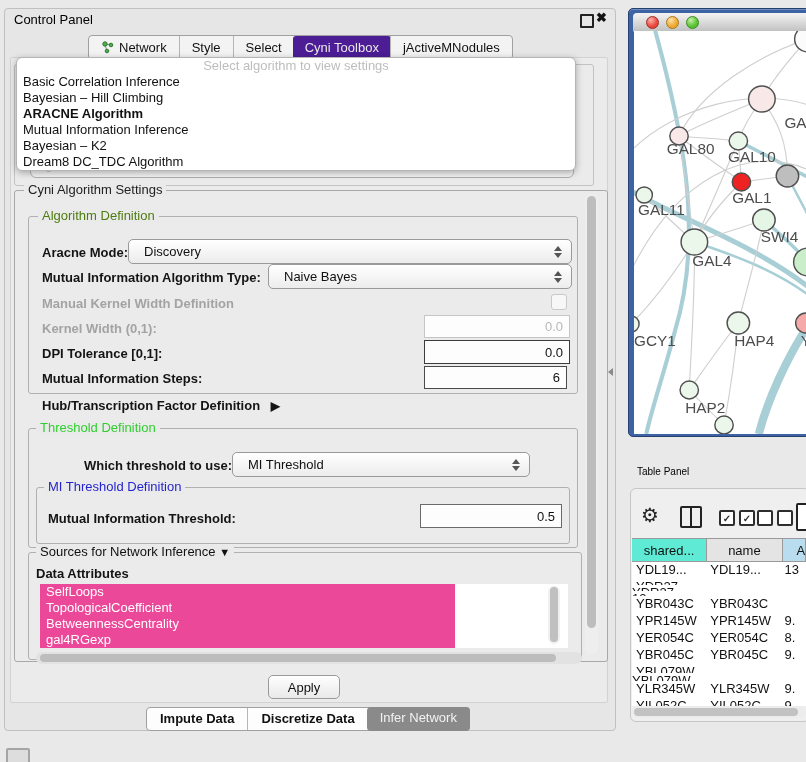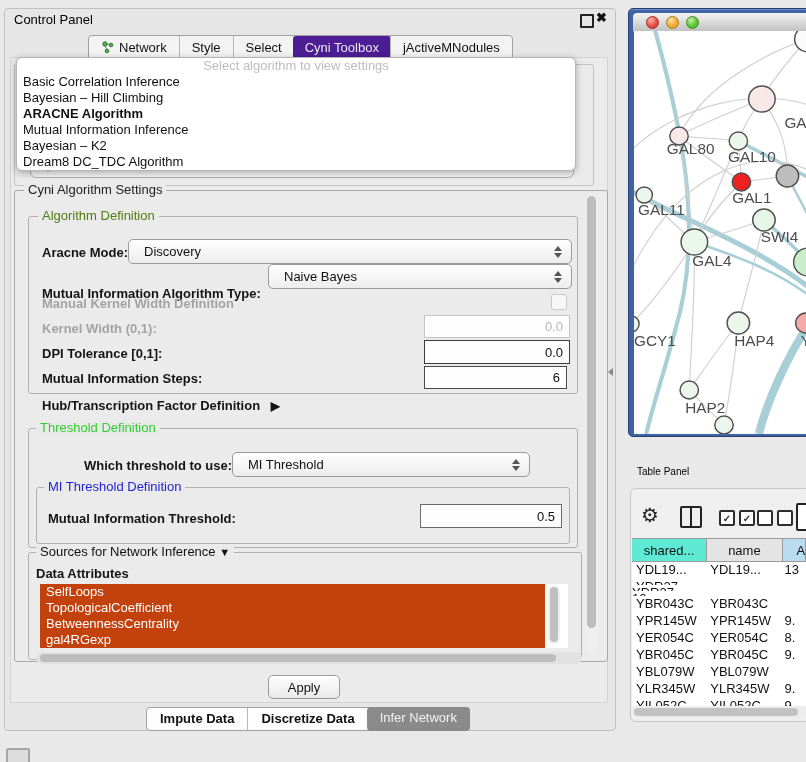--- a/index.html
+++ b/index.html
@@ -103,21 +103,21 @@
 
   <div class="lbl" style="left:42px;top:245px;">Aracne Mode:</div>
   <div class="combo" style="left:128px;top:239px;width:444px;height:25px;">
     <span>Discovery</span>
     <span class="spin">
         <i class="up"></i>
         <i class="dn"></i>
       </span>
   </div>
 
-  <div class="lbl" style="left:42px;top:270px;margin-top:16px;">Mutual Information Algorithm Type:</div>
+  <div class="lbl" style="left:42px;top:270px;">Mutual Information Algorithm Type:</div>
   <div class="combo" style="left:268px;top:264px;width:304px;height:25px;">
     <span>Naive Bayes</span>
     <span class="spin">
         <i class="up"></i>
         <i class="dn"></i>
       </span>
   </div>
 
   <div class="lbl dis" style="left:42px;top:296px;">Manual Kernel Width Definition</div>
   <div class="abs" style="left:551px;top:294px;width:14px;height:14px;border:1px solid #c9c9c9;border-radius:3px;background:#f7f7f7;z-index:2;"></div>
@@ -163,21 +163,21 @@
   </div>
 
   <div class="box" style="left:28px;top:552px;width:552px;height:106px;"></div>
   <div class="legend" style="left:36px;top:545px;color:#111;">
     <span>Sources for Network Inference</span>
     <span style="font-size:11px;">▼</span>
   </div>
   <div class="lbl" style="left:36px;top:566px;">Data Attributes</div>
 
   <div class="abs" style="left:40px;top:584px;width:528px;height:64px;background:#fff;overflow:hidden;z-index:2;">
-    <div style="position:absolute;left:0;top:0;width:505px;background:#c2410c;">
+    <div style="position:absolute;left:0;top:0;width:415px;background:#ec4899;">
       <div class="litem">SelfLoops</div>
       <div class="litem">TopologicalCoefficient</div>
       <div class="litem">BetweennessCentrality</div>
       <div class="litem">gal4RGexp</div>
     </div>
     <div style="position:absolute;left:508px;top:2px;width:12px;height:58px;background:#f0f0f0;border-radius:6px;">
       <div style="position:absolute;left:2px;top:1px;width:8px;height:55px;background:#c0c0c0;border-radius:4px;"></div>
     </div>
   </div>
 
@@ -339,21 +339,21 @@
   <div class="trow" style="top:630px;">
     <span style="width:76px;padding-left:4px;">YER054C</span>
       <span style="width:76px;">YER054C</span>
       <span style="width:22px;">8.</span>
   </div>
   <div class="trow" style="top:647px;">
     <span style="width:76px;padding-left:4px;">YBR045C</span>
       <span style="width:76px;">YBR045C</span>
       <span style="width:22px;">9.</span>
   </div>
-  <div class="trow" style="top:664px;">
+  <div class="trow" style="top:664px;flex-direction:column;">
     <span style="width:76px;padding-left:4px;">YBL079W</span>
       <span style="width:76px;">YBL079W</span>
       <span style="width:22px;"></span>
   </div>
   <div class="trow" style="top:681px;">
     <span style="width:76px;padding-left:4px;">YLR345W</span>
       <span style="width:76px;">YLR345W</span>
       <span style="width:22px;">9.</span>
   </div>
   <div class="trow" style="top:698px;height:8px;">

